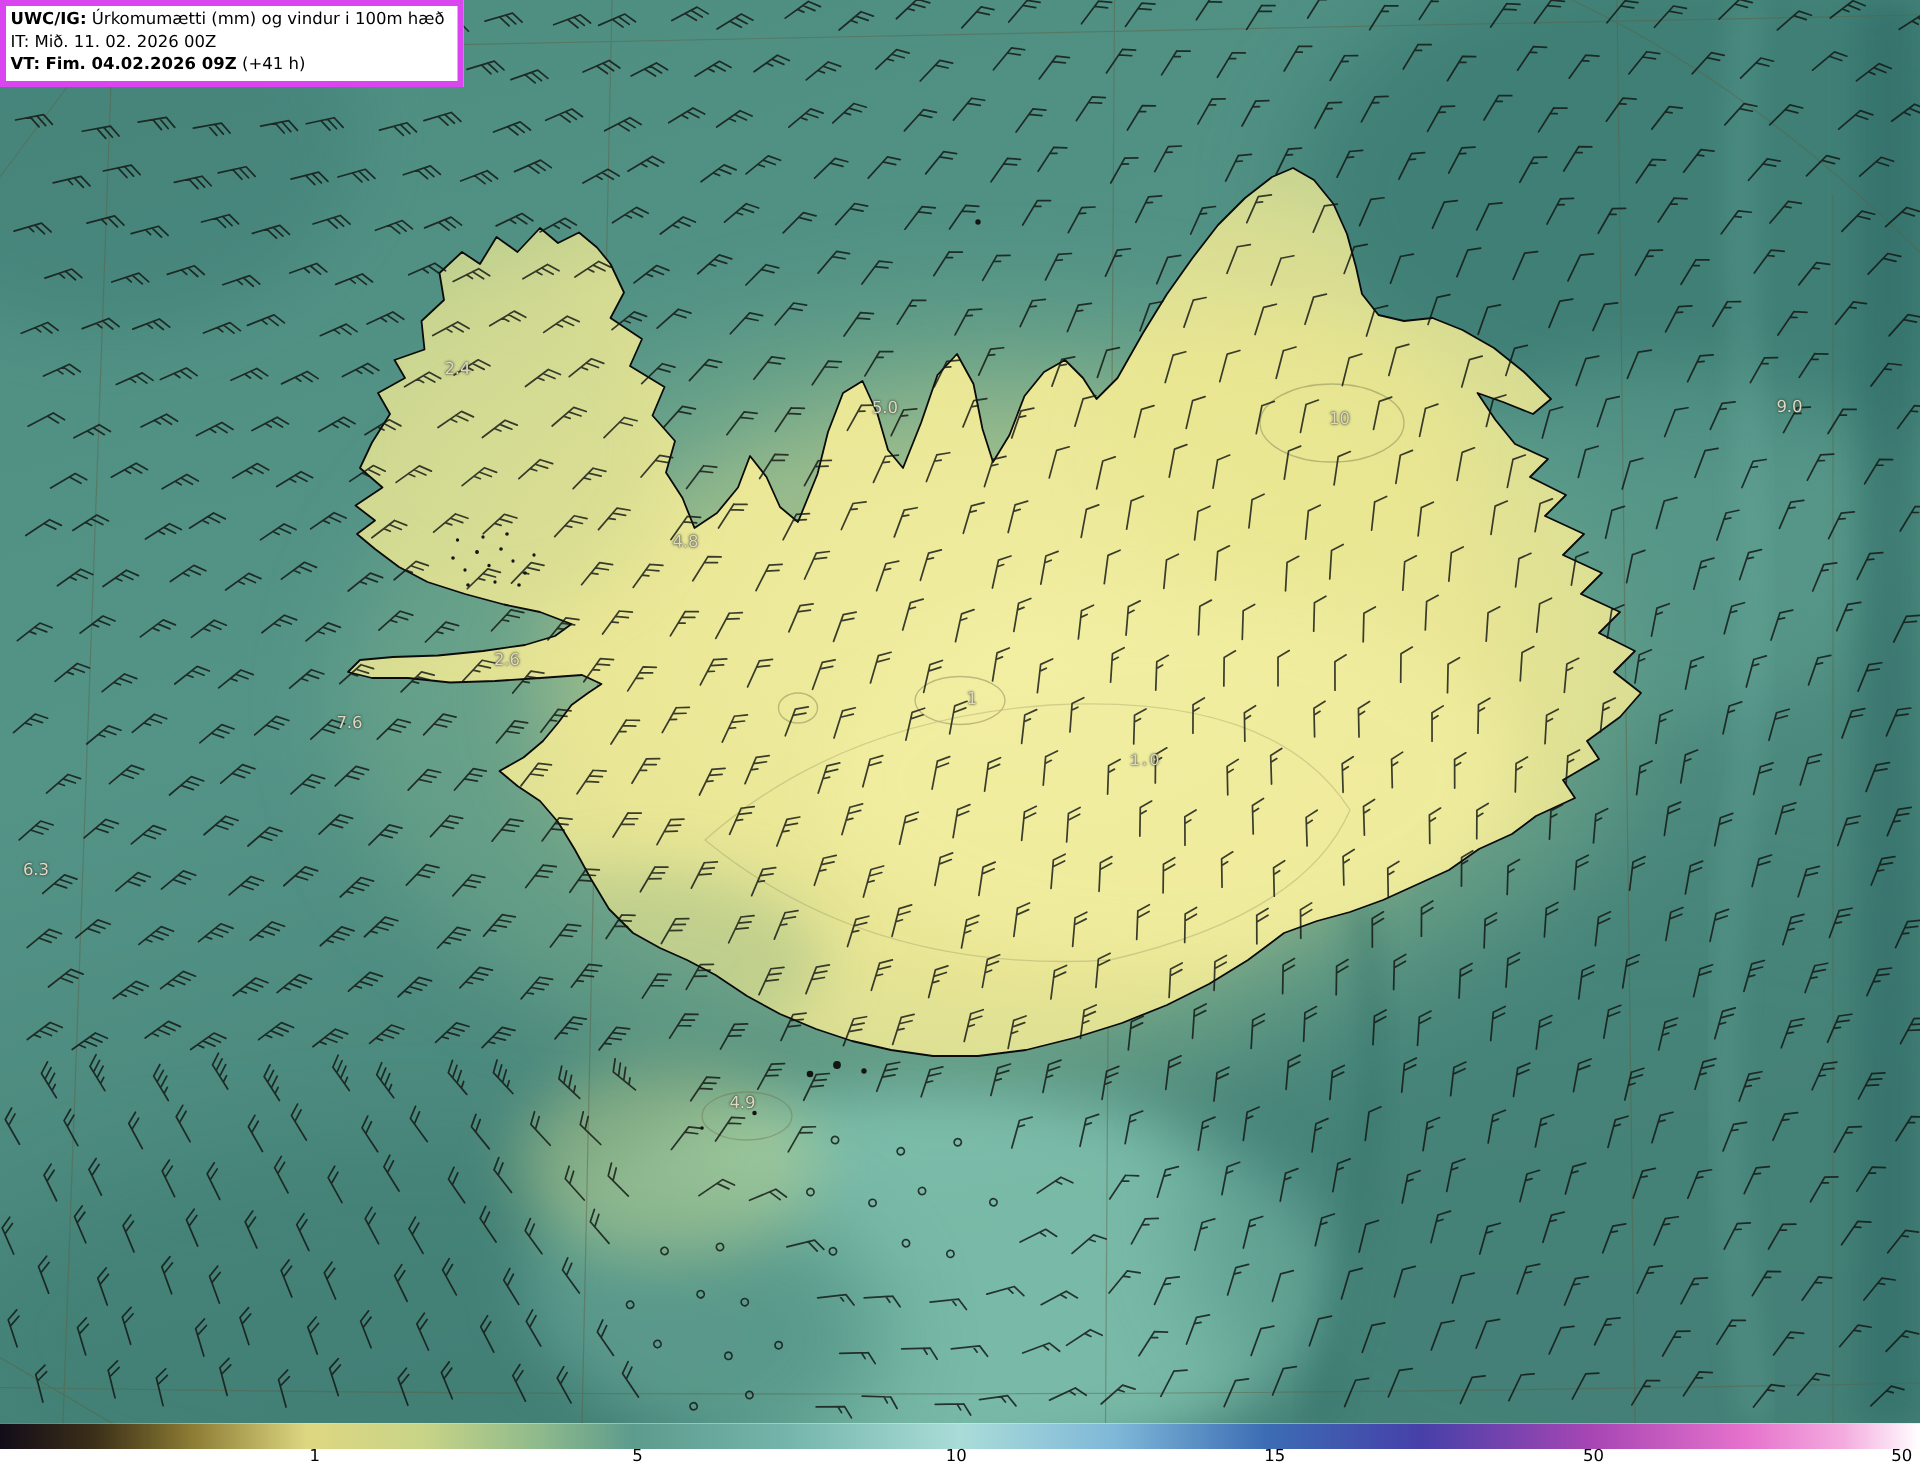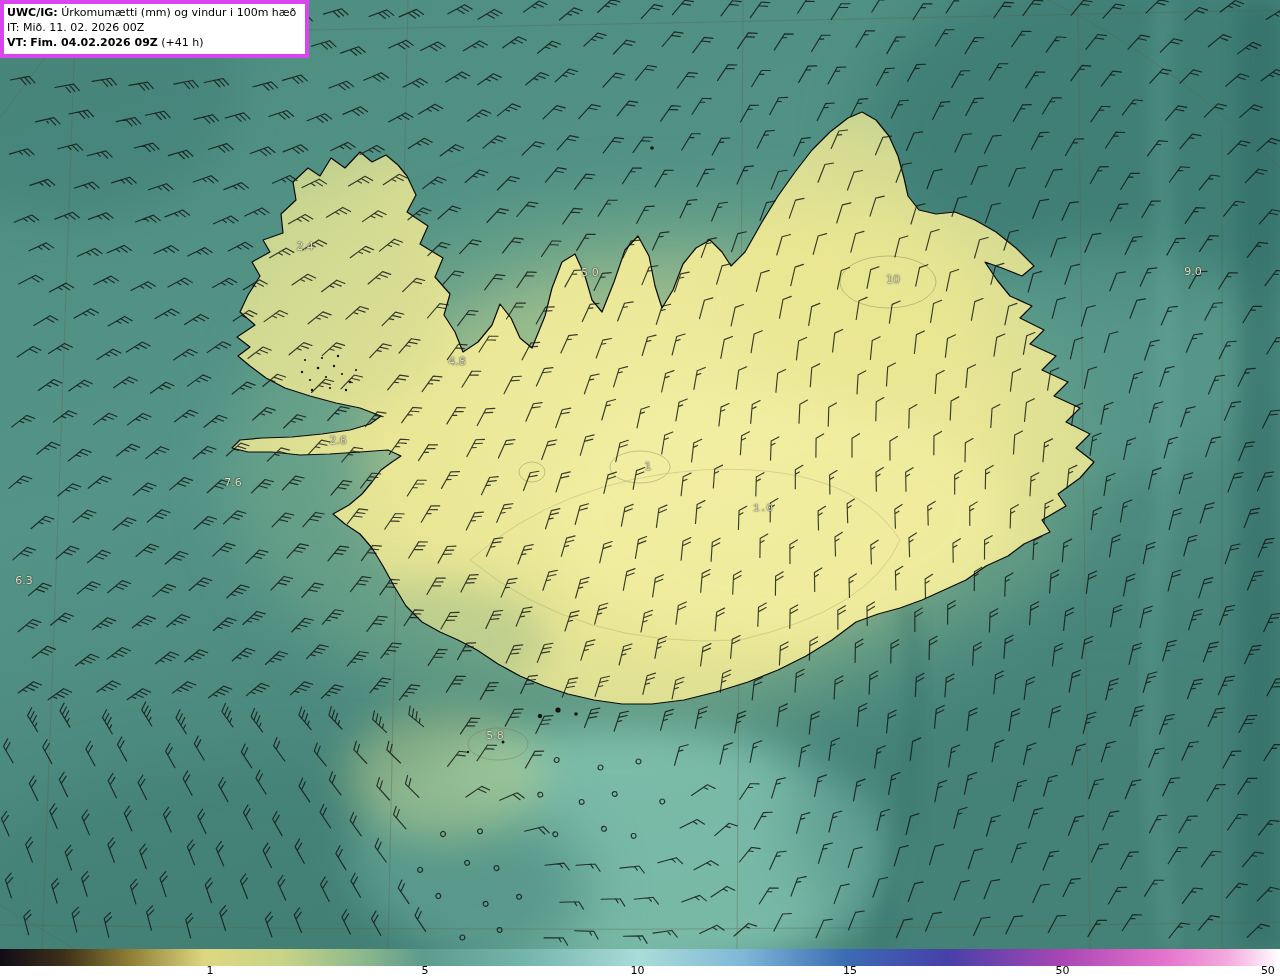--- a/index.html
+++ b/index.html
@@ -2821,21 +2821,21 @@
         <div class="contour-label" style="left: 305px; top: 246px;">2.4</div>
         <div class="contour-label" style="left: 590px; top: 272px;">5.0</div>
         <div class="contour-label" style="left: 457px; top: 333px; margin-top: 28px;">4.8</div>
         <div class="contour-label" style="left: 893px; top: 279px;">10</div>
         <div class="contour-label" style="left: 1193px; top: 271px;">9.0</div>
         <div class="contour-label" style="left: 338px; top: 440px;">2.6</div>
         <div class="contour-label" style="left: 233px; top: 458px; margin-top: 24px;">7.6</div>
         <div class="contour-label" style="left: 648px; top: 466px;">1</div>
         <div class="contour-label" style="left: 763px; top: 508px; font-family: Liberation Mono, monospace;">1.0</div>
         <div class="contour-label" style="left: 24px; top: 580px;">6.3</div>
-        <div class="contour-label" style="left: 495px; top: 735px;">5.8</div>
+        <div class="contour-label" style="left: 495px; top: 735px;">4.9</div>
       </div>
   </div>
 
   <div class="title-box">
     <div>
       <span class="b">UWC/IG:</span>
       <span>Úrkomumætti (mm) og vindur i 100m hæð</span>
     </div>
     <div>
       <span>IT:</span>

